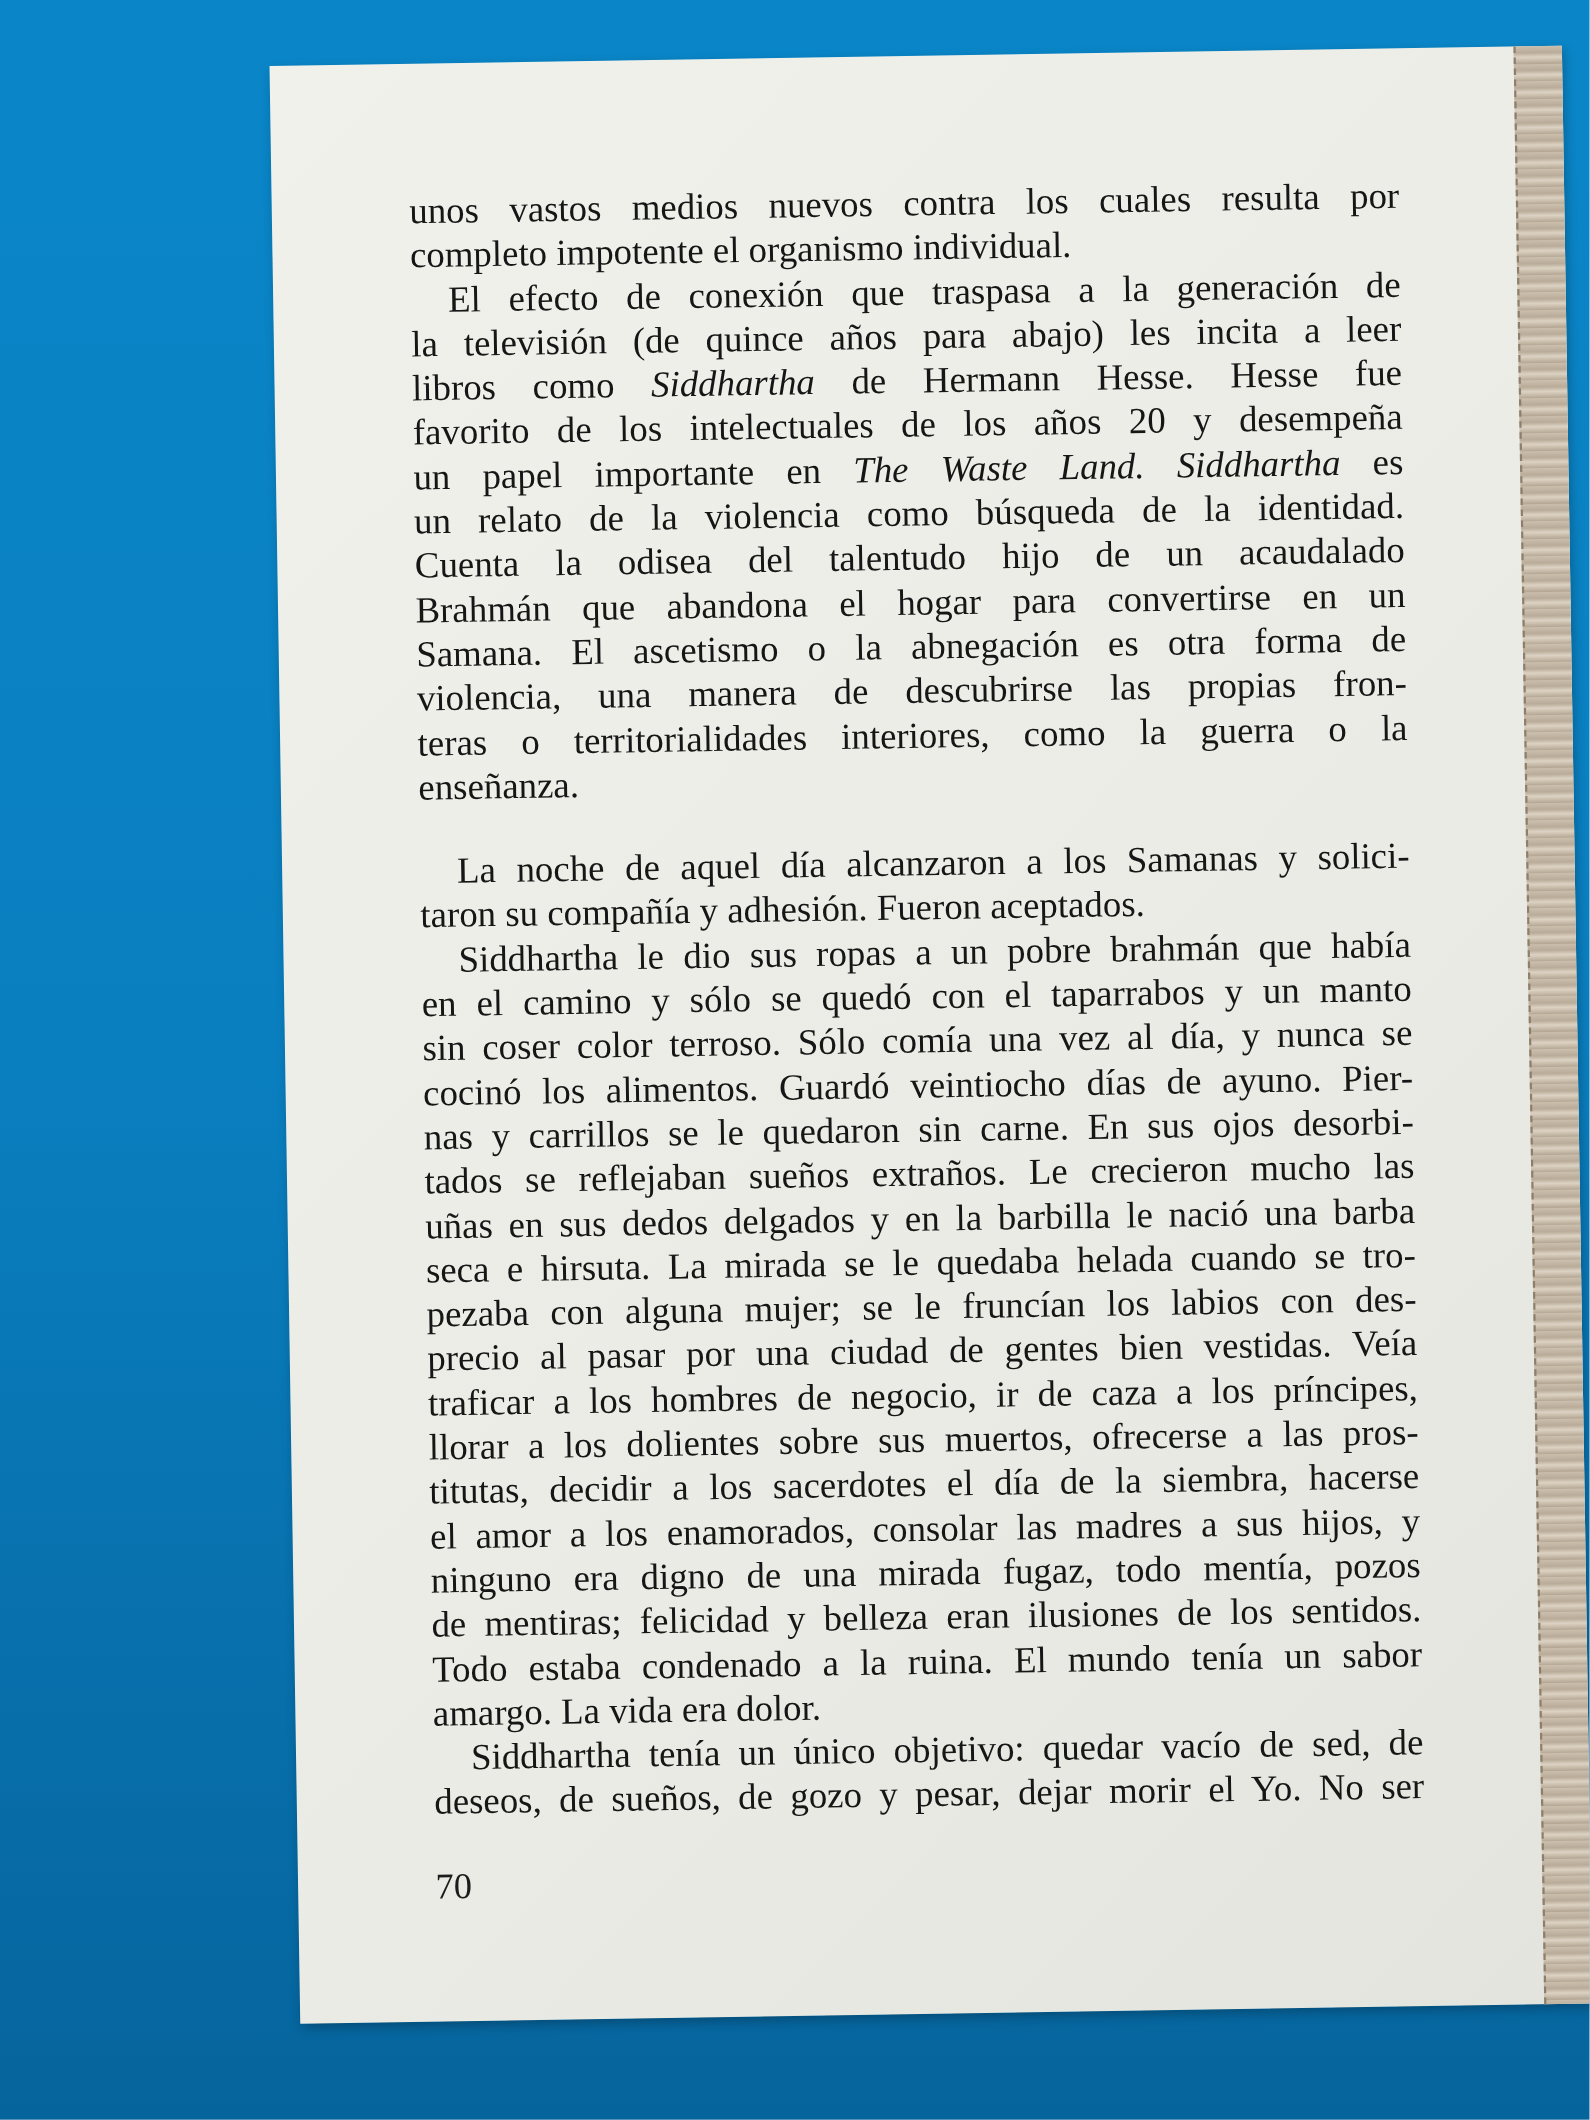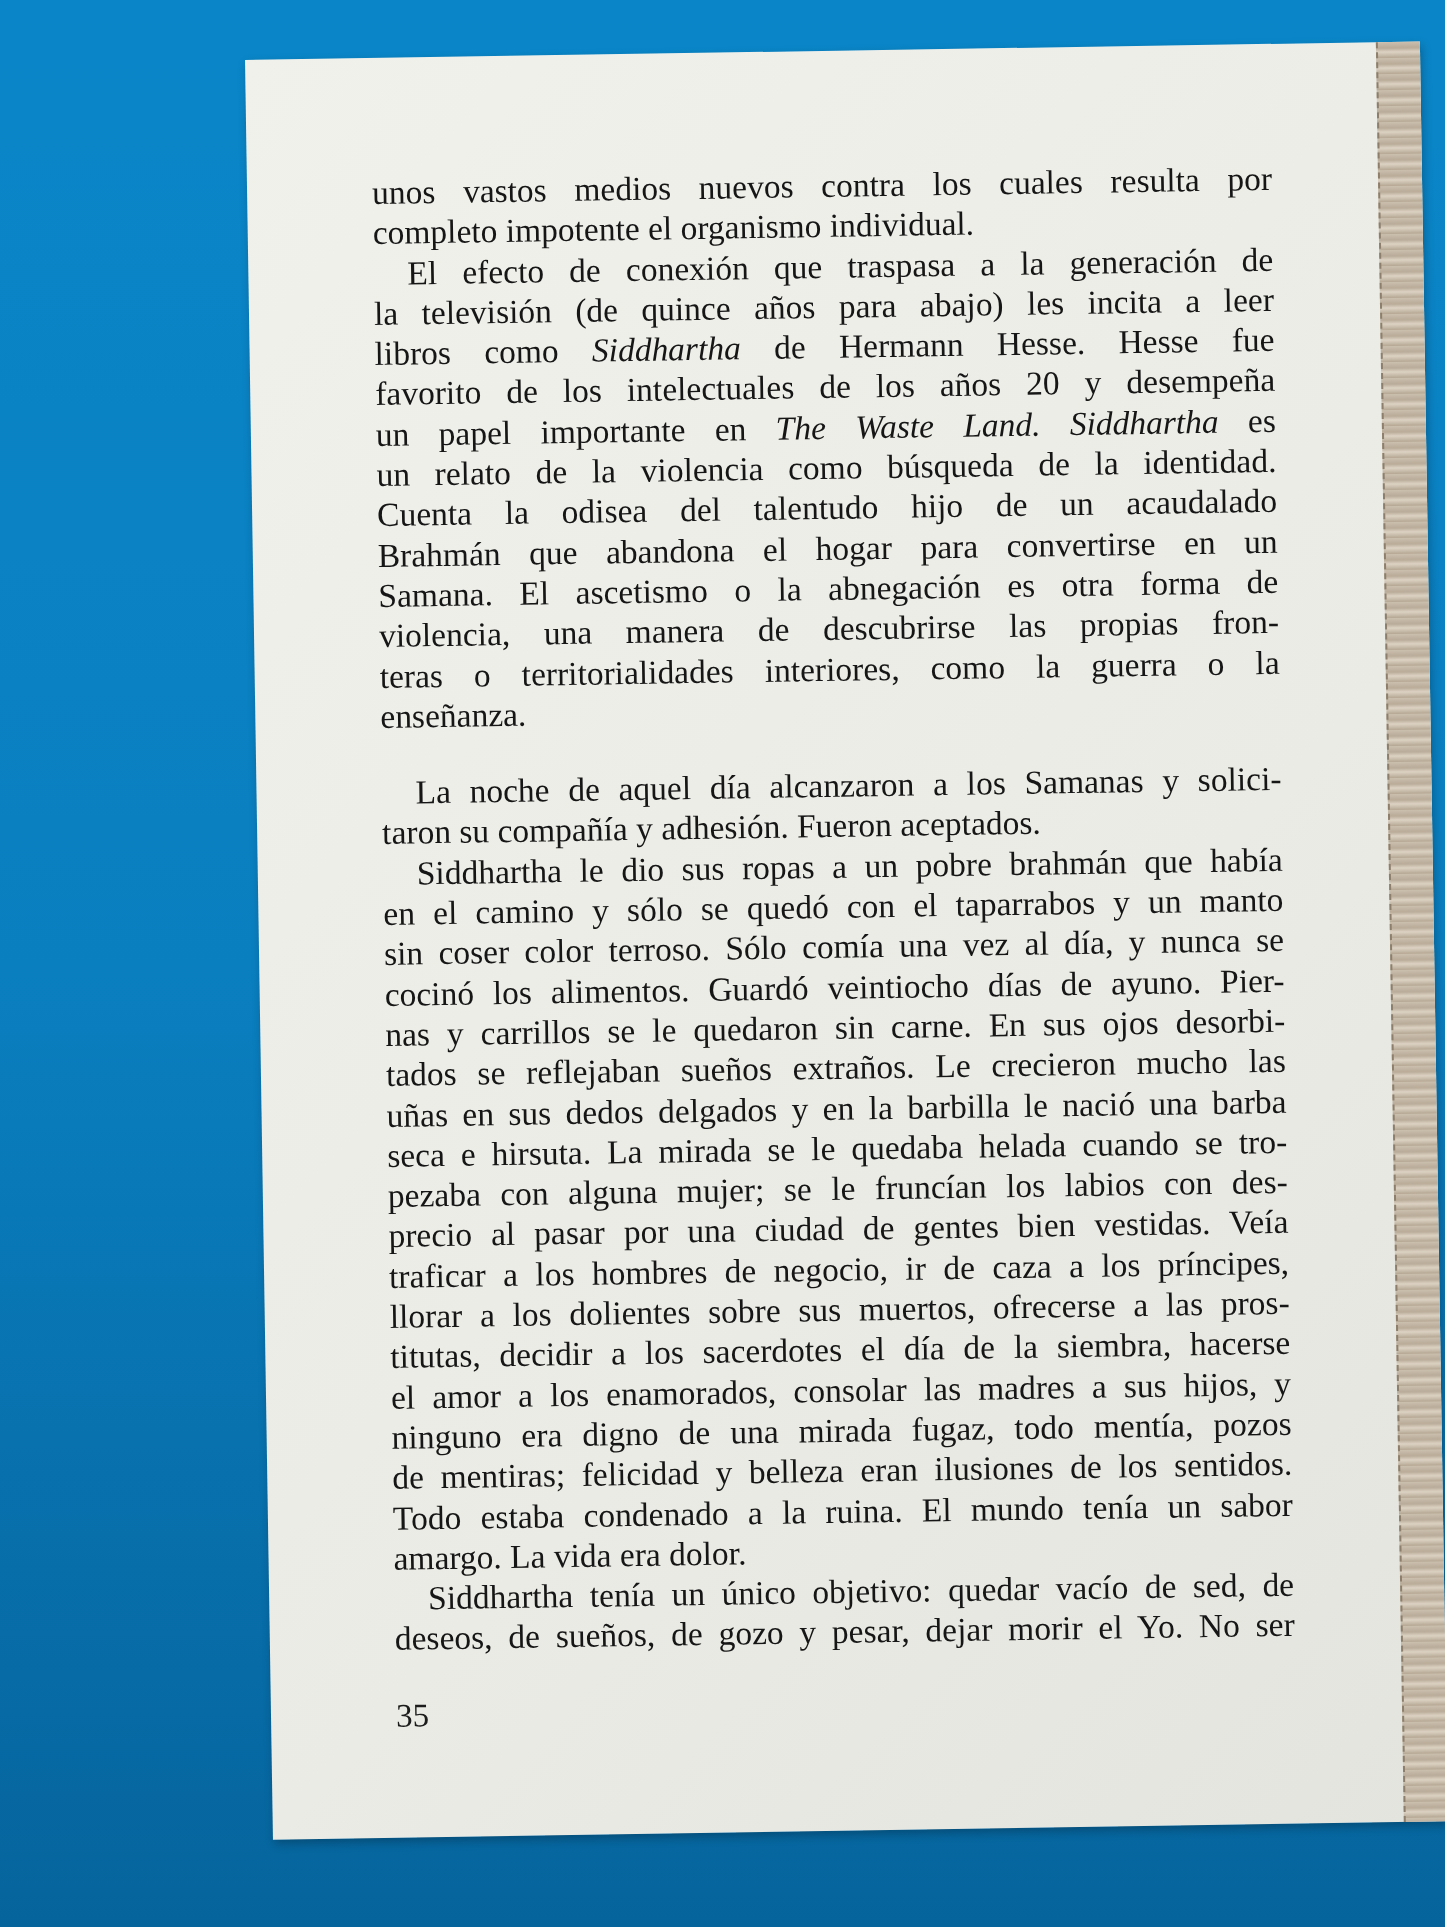--- a/index.html
+++ b/index.html
@@ -97,14 +97,14 @@
       <span class="line">Todo estaba condenado a la ruina. El mundo tenía un sabor</span>
       <span class="line last">amargo. La vida era dolor.</span>
     </div>
 
     <div class="para">
       <span class="line" style="padding-left:34px">Siddhartha tenía un único objetivo: quedar vacío de sed, de</span>
       <span class="line">deseos, de sueños, de gozo y pesar, dejar morir el Yo. No ser</span>
     </div>
   </div>
 
-  <div class="page-number">35</div>
+  <div class="page-number">70</div>
 </div>
 
 </body></html>

